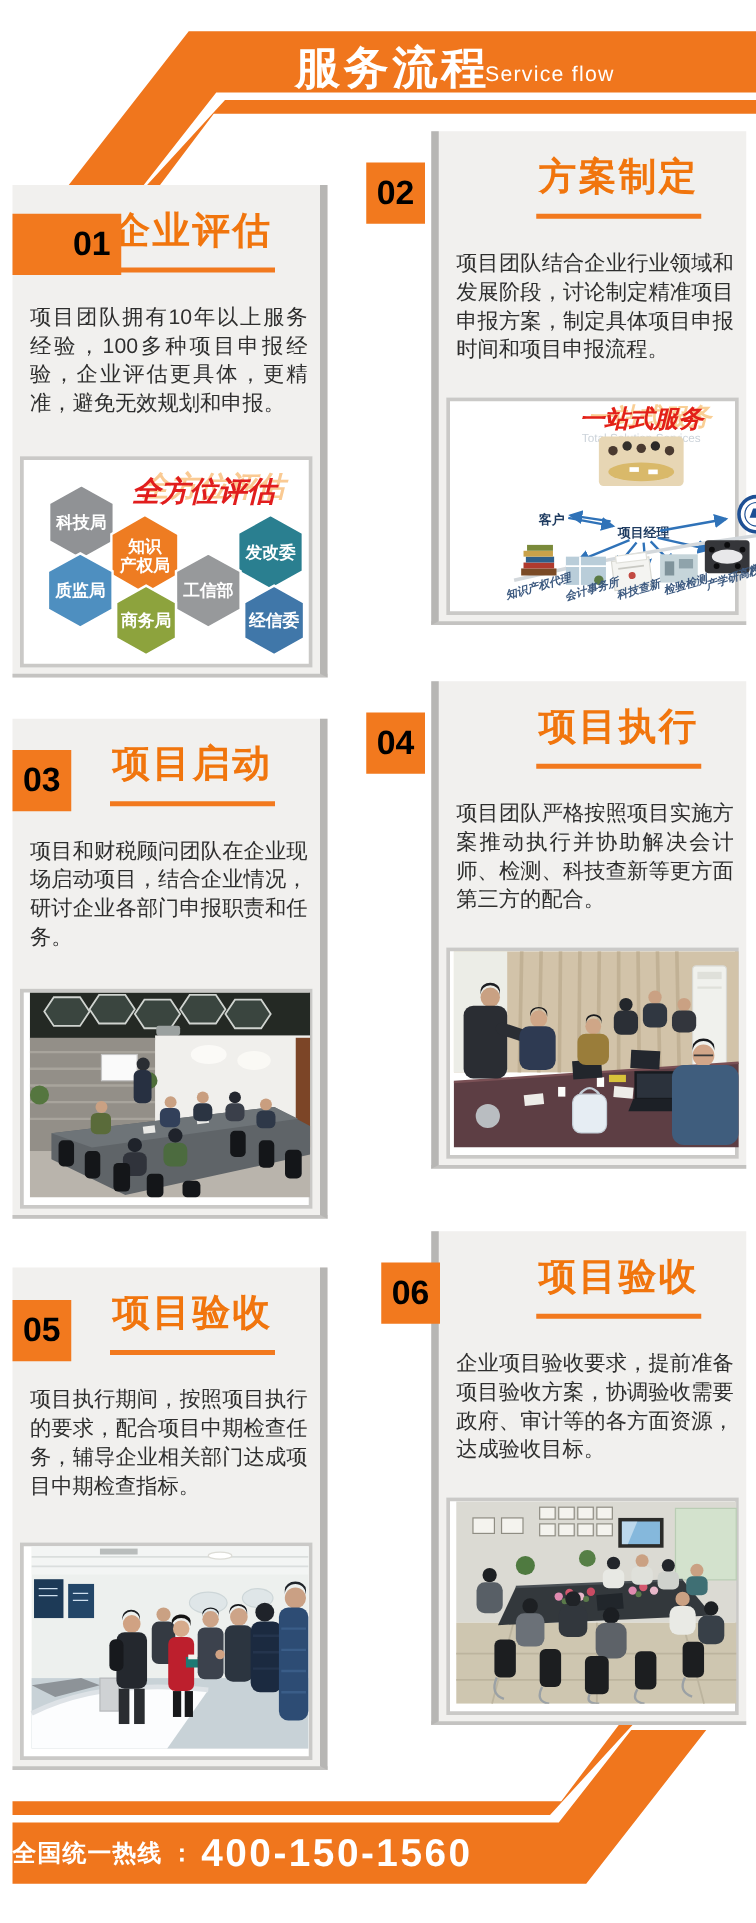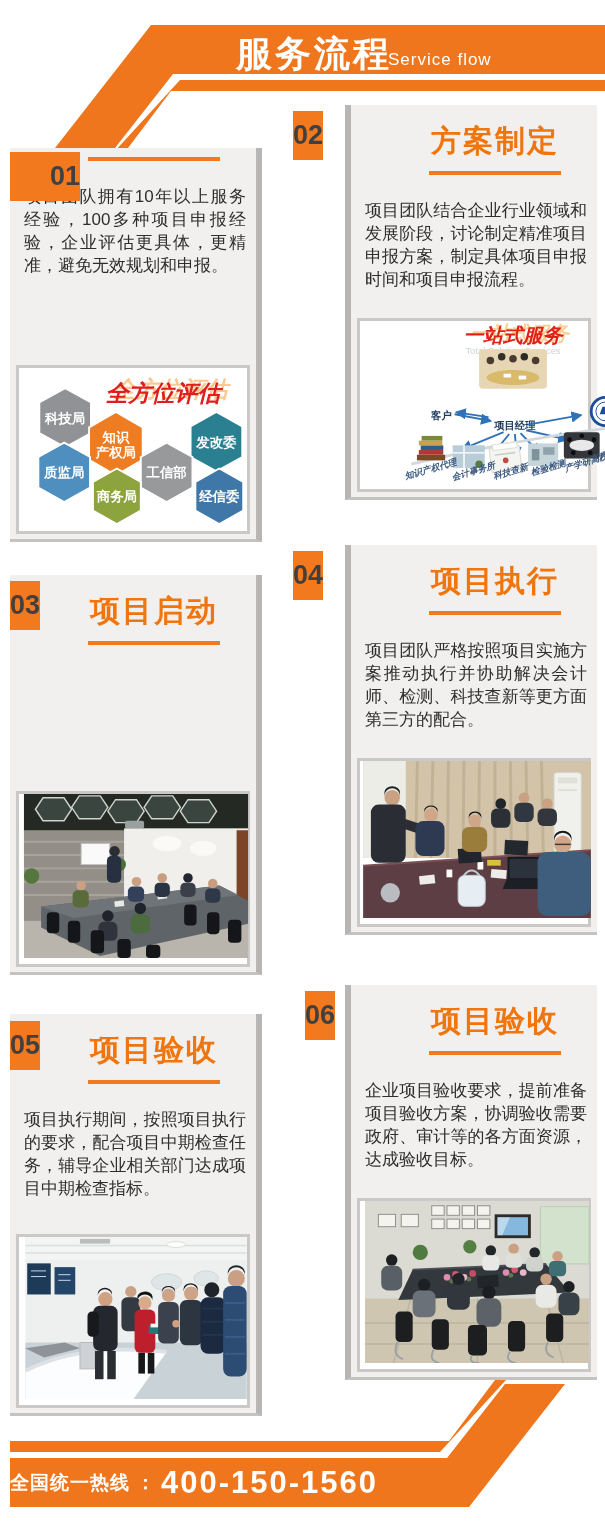--- a/index.html
+++ b/index.html
@@ -10,22 +10,22 @@
   .h-sub{position:absolute;left:388px;top:50px;font-size:17px;color:#fff;letter-spacing:1px;}
   .card{position:absolute;background:#f1f0ee;border-bottom:3px solid #c4c3c1;}
   .card.l{border-right:6px solid #b7b6b4;}
   .card.r{border-left:6px solid #b7b6b4;}
   #c1{left:10px;top:148px;width:246px;height:391px;}
   #c2{left:345px;top:105px;width:246px;height:392px;}
   #c3{left:10px;top:575px;width:246px;height:397px;}
   #c4{left:345px;top:545px;width:246px;height:387px;}
   #c5{left:10px;top:1014px;width:246px;height:399px;}
   #c6{left:345px;top:985px;width:246px;height:392px;}
-  .badge{position:absolute;width:30px;height:49px;background:#f2791e;color:#404040;
-         font-size:27px;font-weight:bold;display:flex;align-items:center;justify-content:center;z-index:5;}
+  .badge{position:absolute;width:47px;height:49px;background:#f2791e;color:#000000;
+         font-size:27px;font-weight:bold;display:flex;align-items:center;justify-content:center;z-index:5;margin-top:19px;}
   #b1{left:10px;top:152px;padding-left:40px;} #b2{left:293px;top:111px;}
   #b3{left:10px;top:581px;} #b4{left:293px;top:551px;}
   #b5{left:10px;top:1021px;} #b6{left:305px;top:991px;}
   .title{margin:16px 6px 0 48px;text-align:center;color:#f1750d;font-size:30px;font-weight:bold;letter-spacing:2px;}
   .rule{width:132px;height:4px;background:#f2791e;margin:9px auto 0 auto;transform:translateX(21px);}
   .desc{margin:24px 10px 0 14px;font-size:17px;font-weight:normal;color:#2e2e2e;line-height:1.36;text-align:justify;}
   .media{position:absolute;left:6px;right:6px;bottom:5px;background:#fff;border:3px solid #cac9c7;}
   .media svg{display:block;}
   .footer-text{position:absolute;left:10px;top:1458px;width:450px;height:49px;display:flex;
                align-items:center;justify-content:flex-start;color:#fff;z-index:4;}
@@ -49,20 +49,21 @@
   <div class="h-sub">Service flow</div>
 
   <div class="badge" id="b1">01</div>
   <div class="badge" id="b2">02</div>
   <div class="badge" id="b3">03</div>
   <div class="badge" id="b4">04</div>
   <div class="badge" id="b5">05</div>
   <div class="badge" id="b6">06</div>
 
   <div class="card l" id="c1">
+    <div class="title">企业评估</div>
     <div class="rule"></div>
     <div class="desc">项目团队拥有10年以上服务经验，100多种项目申报经验，企业评估更具体，更精准，避免无效规划和申报。</div>
     <div class="media" style="height:163px;">
       <svg width="234" height="157" viewBox="0 0 244 164">
         <g>
           <text x="153" y="34" font-size="24" font-weight="bold" font-style="italic" text-anchor="middle" fill="#f6a03c" opacity="0.55" transform="translate(5,-4)">全方位评估</text>
           <text x="150" y="34" font-size="24" font-weight="bold" font-style="italic" text-anchor="middle" fill="#e11d1d">全方位评估</text>
         </g>
         <g transform="translate(48,52)">
           <polygon points="0,-31 27,-16 27,16 0,31 -27,16 -27,-16" stroke="#fff" stroke-width="2" fill="#909295"></polygon>
@@ -183,20 +184,21 @@
           <text transform="translate(178,160) rotate(-18)">产学研高校</text>
           <text transform="translate(214,148) rotate(-18)">产品标准备案</text>
         </g>
       </svg>
     </div>
   </div>
 
   <div class="card l" id="c3">
     <div class="title">项目启动</div>
     <div class="rule"></div>
+    <div class="desc">项目和财税顾问团队在企业现场启动项目，结合企业情况，研讨企业各部门申报职责和任务。</div>
     <div class="media" style="height:170px;">
       <svg width="234" height="164" viewBox="0 0 235 172">
         <rect width="235" height="172" fill="#b9b4ac"></rect>
         <g>
           <rect width="235" height="40" fill="#242924"></rect>
           <g stroke="#cfd3cf" stroke-width="1.5" fill="#3a453f">
             <polygon points="20,4 42,4 50,16 42,28 20,28 12,16"></polygon>
             <polygon points="58,2 80,2 88,14 80,26 58,26 50,14"></polygon>
             <polygon points="96,6 118,6 126,18 118,30 96,30 88,18"></polygon>
             <polygon points="134,2 156,2 164,14 156,26 134,26 126,14"></polygon>

